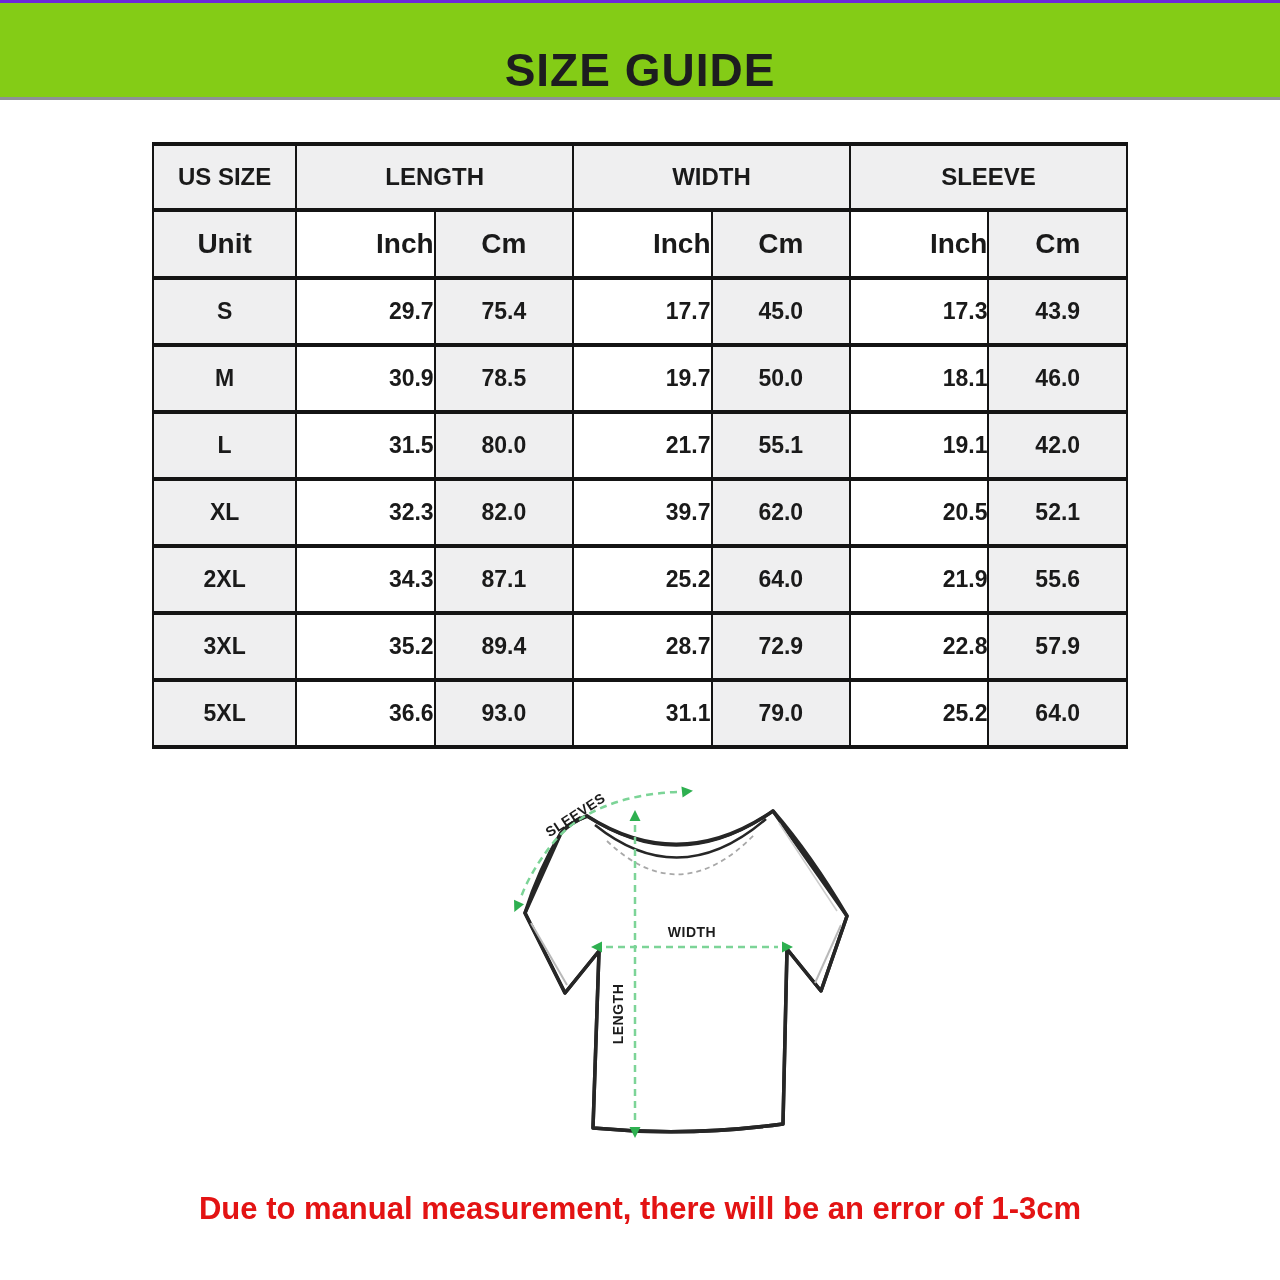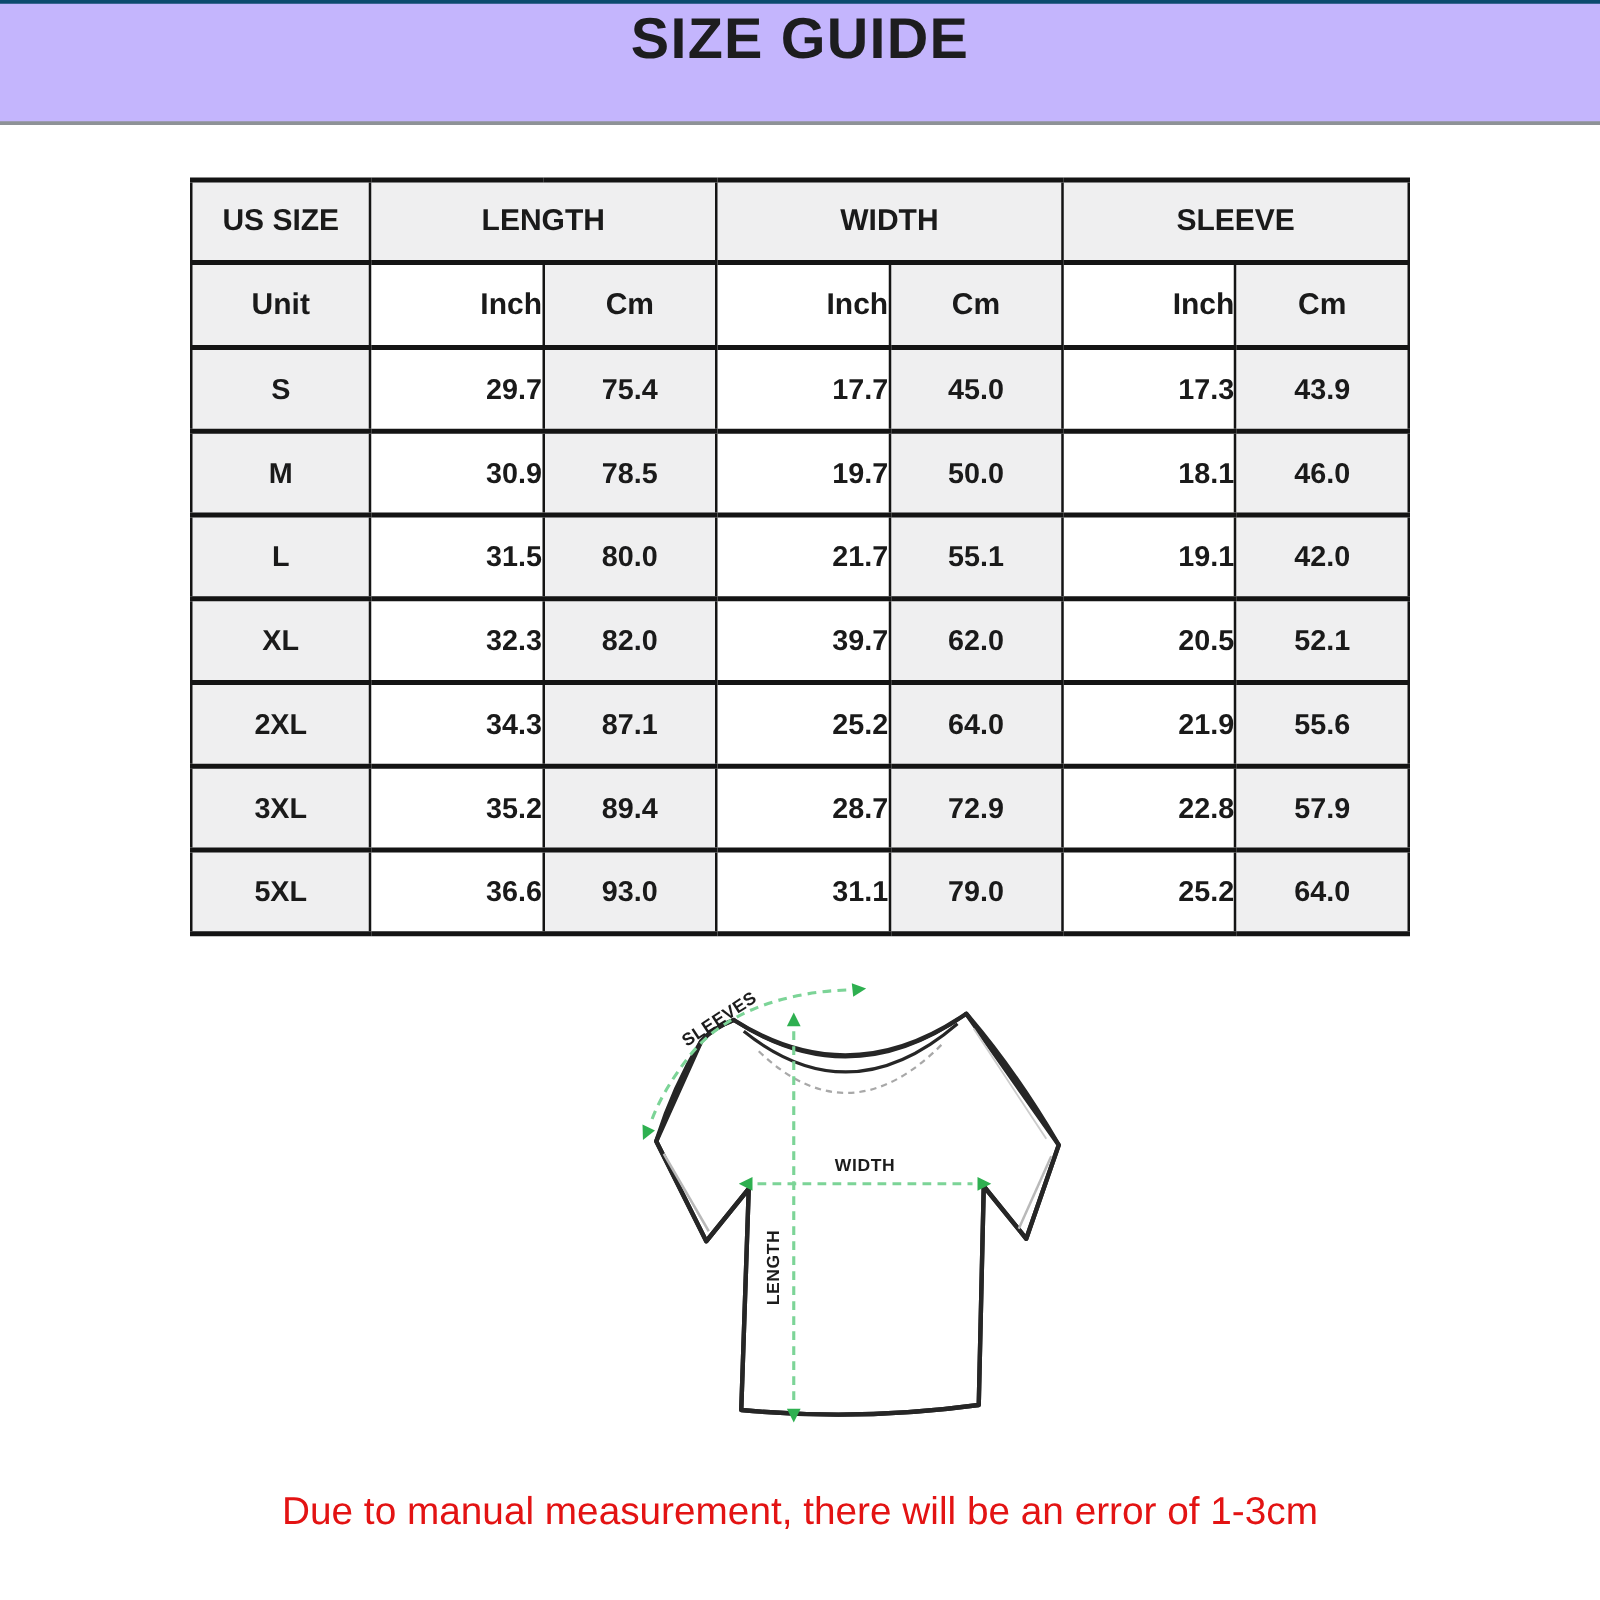--- a/index.html
+++ b/index.html
@@ -6,24 +6,24 @@
   body{
     width:1280px;height:1280px;
     background:#ffffff;
     font-family:"Liberation Sans","DejaVu Sans",sans-serif;
     color:#161616;
     overflow:hidden;
   }
   
   .banner{
     height:94px;
-    background:#c4b5fd;
-    border-top:3px solid #0c4a6e;
+    background:#84cc16;
+    border-top:3px solid #6d28d9;
     border-bottom:3px solid #8e9297;
-    display:flex;align-items:flex-start;justify-content:center;
+    display:flex;align-items:flex-end;justify-content:center;
   }
   .banner h1{
     margin:0;
     font-size:46px;
     font-weight:700;
     letter-spacing:1px;
     color:#1d1d1f;
   }
   
   .table-wrap{width:976px;margin:29px auto 0 auto;}
@@ -40,21 +40,21 @@
   table.size-table th,
   table.size-table td{
     border:2px solid #141414;
     border-top-width:4px;
     border-bottom-width:4px;
     padding:0;
     font-weight:700;
     color:#1a1a1a;
   }
   tr.group-row th{height:62px;font-size:24px;background:#efeff0;}
-  tr.unit-row td{height:64px;font-size:24px;}
+  tr.unit-row td{height:64px;font-size:28px;}
   tr.data-row td{height:63px;font-size:23px;}
   .g{background:#efeff0;}
   .w{background:#ffffff;text-align:right;}
   
   .shirt-wrap{
     width:390px;height:402px;
     margin:12px auto 0 auto;
     transform:translateX(30px);
   }
   .shirt-wrap svg{display:block;width:100%;height:100%;}
@@ -63,21 +63,21 @@
     font-size:14px;
     font-weight:700;
     letter-spacing:0.5px;
     fill:#1c1c1c;
   }
   
   .note{
     margin-top:28px;
     text-align:center;
     font-size:31px;
-    font-weight:400;
+    font-weight:700;
     color:#e31313;
   }
 </style>
 </head>
 <body>
 
 <div class="banner">
   <h1>SIZE GUIDE</h1>
 </div>
 

